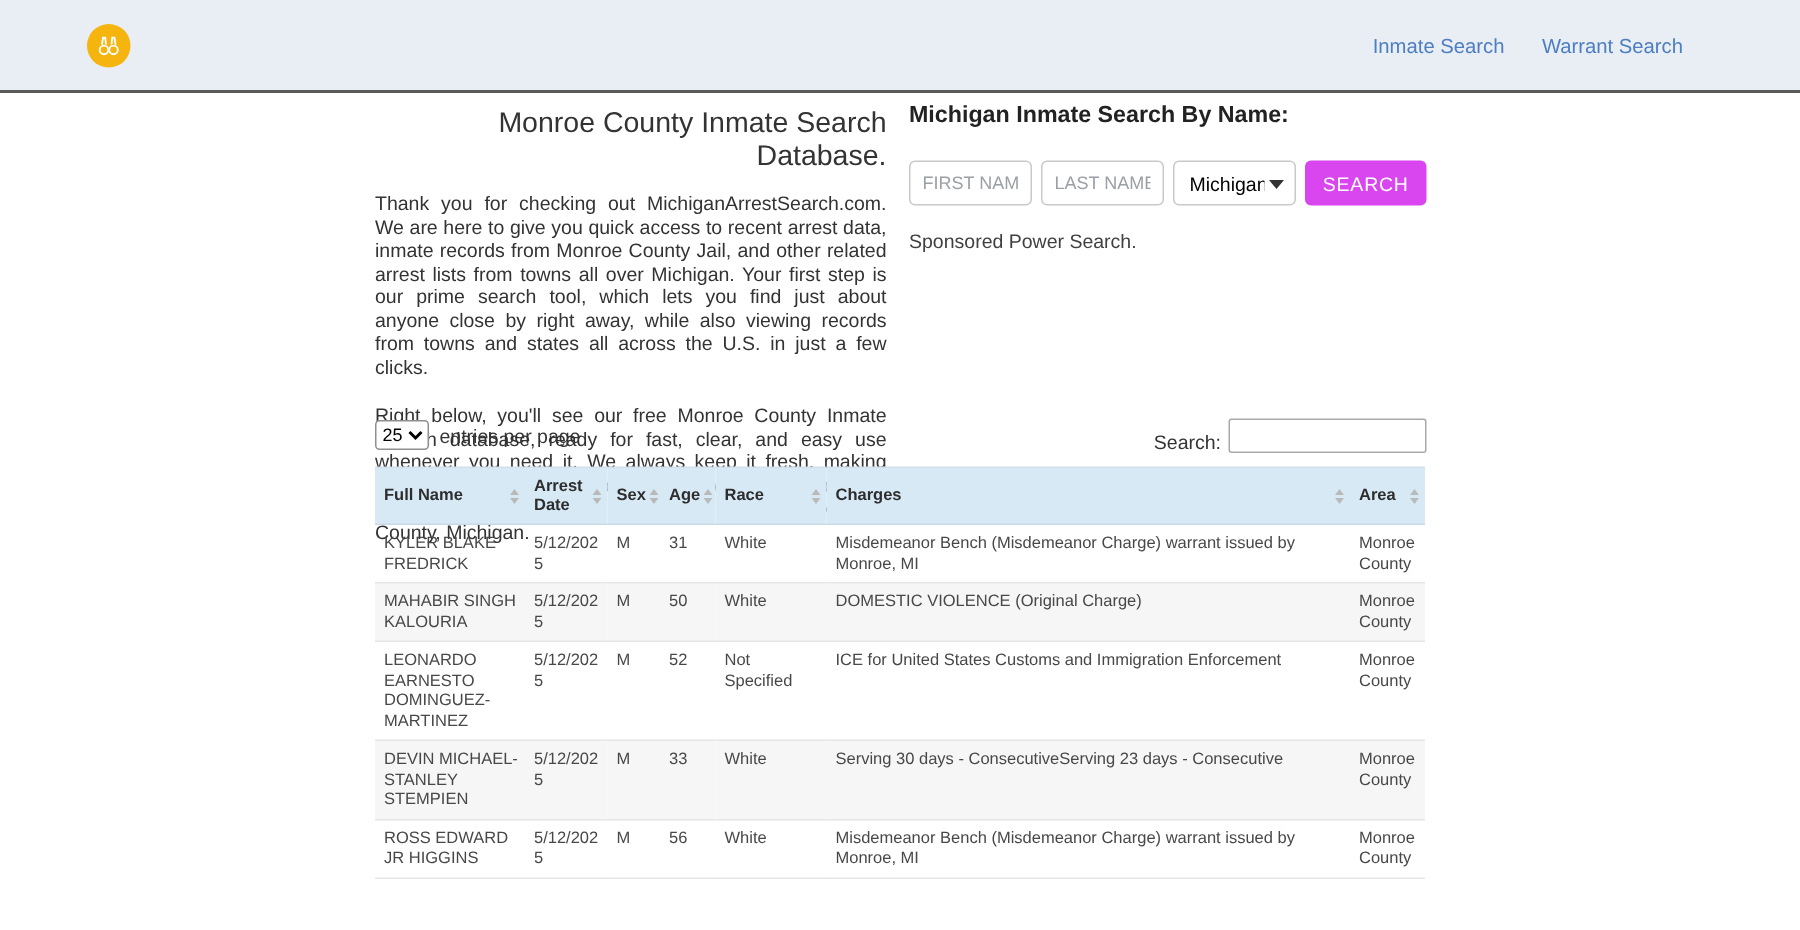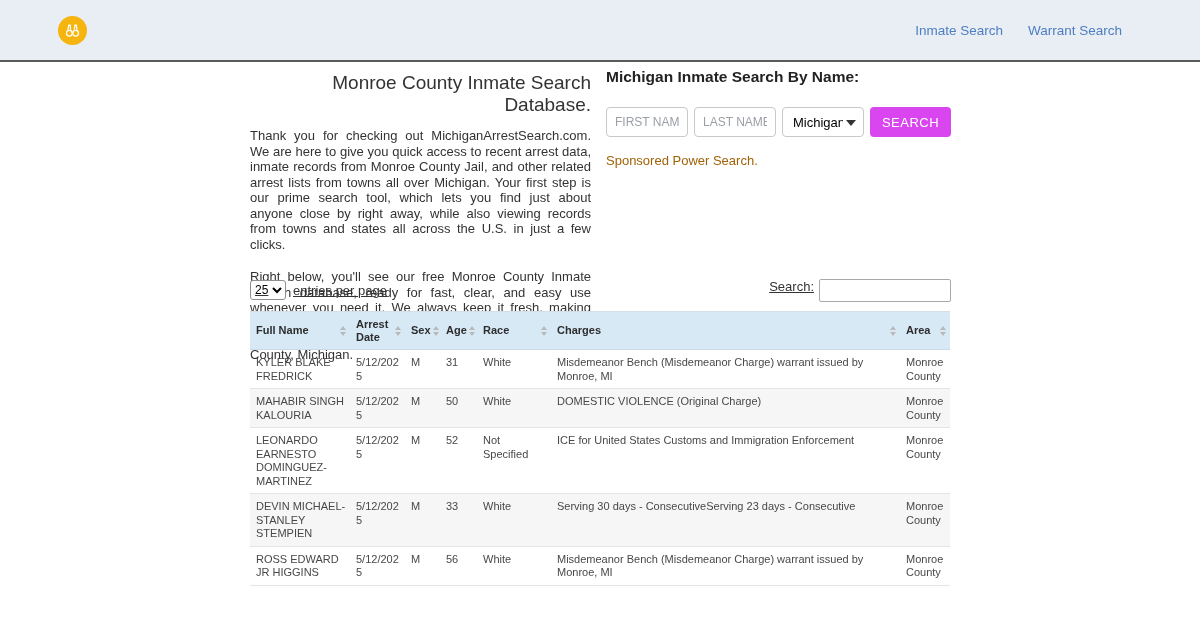--- a/index.html
+++ b/index.html
@@ -46,31 +46,31 @@
     -webkit-appearance:none; appearance:none; font-family:"Liberation Sans", sans-serif;
   }
   .select-caret {
     position:absolute; right:8px; top:13px; width:0; height:0; pointer-events:none;
     border-left:5px solid transparent; border-right:5px solid transparent; border-top:6px solid #333;
   }
   .search-btn {
     width:81px; height:30px; background:#d946ef; color:#fff; border:none; border-radius:4px;
     font-size:13px; letter-spacing:0.5px; cursor:pointer; font-family:"Liberation Sans", sans-serif;
   }
-  .sponsored { margin-top:16px; font-size:13px; color:#a16207; }
+  .sponsored { margin-top:16px; font-size:13px; color:#404040; }
 
   
   .table-area { position:absolute; left:250px; top:276px; width:701px; }
-  .table-controls { display:flex; justify-content:space-between; align-items:center; height:28px;text-decoration:underline; }
+  .table-controls { display:flex; justify-content:space-between; align-items:center; height:28px; }
   .controls-left { display:flex; align-items:center; gap:7px; font-size:13px; color:#333; }
   .controls-left select {
     height:20px; font-size:12px; font-family:"Liberation Sans", sans-serif;
     border:1px solid #8f8f8f; border-radius:3px; background:#fff;
   }
-  .controls-right { display:flex; align-items:flex-start; gap:5px; font-size:13px; color:#333; }
+  .controls-right { display:flex; align-items:flex-end; gap:5px; font-size:13px; color:#333; }
   .controls-right input {
     width:132px; height:23px; border:1px solid #a9a9a9; border-radius:2px; padding:0 5px;
     font-size:12px; font-family:"Liberation Sans", sans-serif;
   }
 
   table.inmates { width:700px; margin-top:7px; border-collapse:collapse; table-layout:fixed; }
   table.inmates thead th {
     background:#d8e9f6; text-align:left; font-size:11px; font-weight:bold; color:#2d2d2d;
     padding:5px 4px 5px 6px; line-height:13px; height:38px; vertical-align:middle;
     border-top:1px solid #d3e0ea; border-bottom:1px solid #c9d9e6;

